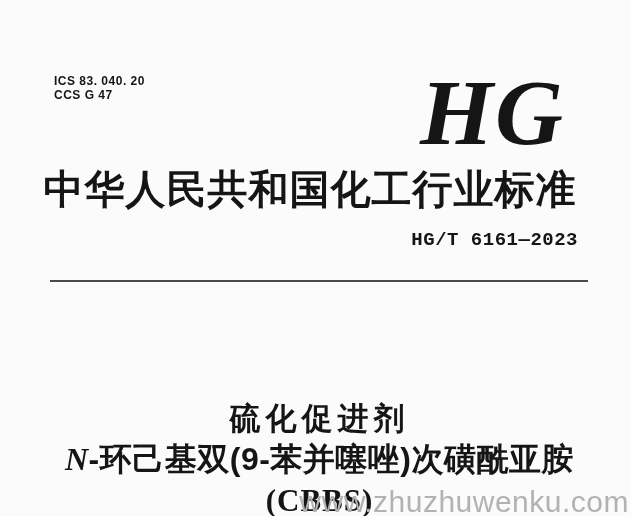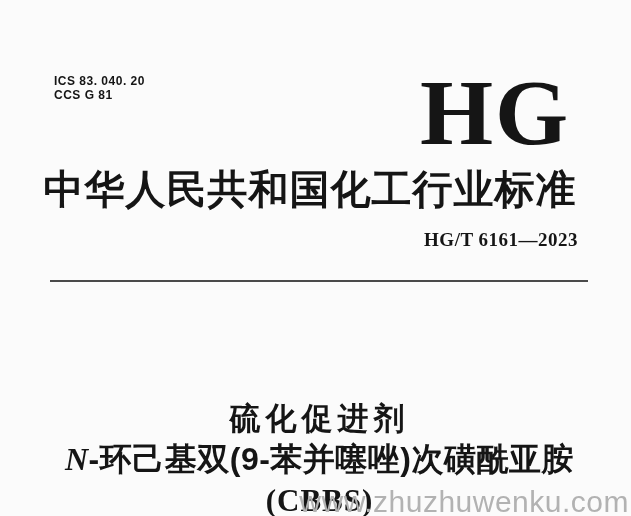--- a/index.html
+++ b/index.html
@@ -32,20 +32,21 @@
     position: absolute;
     left: 420px;
     top: 62px;
     width: 145px;
     text-align: right;
     font-family: "Liberation Serif", serif;
     font-weight: bold;
     font-size: 94px;
     line-height: 100px;
     letter-spacing: 2px;
+    font-style: italic;
   }
   
   .org-title {
     position: absolute;
     left: 40px;
     top: 166px;
     width: 540px;
     text-align: center;
     white-space: nowrap;
     font-family: "Liberation Serif", serif;
@@ -55,21 +56,21 @@
     letter-spacing: 1px;
   }
   
   .std-number {
     position: absolute;
     right: 53px;
     top: 229px;
     font-size: 19px;
     font-weight: bold;
     letter-spacing: 0.5px;
-    font-family: Liberation Serif, serif;
+    font-family: Liberation Mono, monospace;
   }
   
   .rule {
     position: absolute;
     left: 50px;
     top: 280px;
     width: 538px;
     height: 2px;
     background: #4a4a4a;
   }
@@ -118,21 +119,21 @@
     z-index: 5;
   }
 </style>
 </head>
 <body>
 
 <div class="page">
 
   <div class="ics-block">
     <div>ICS 83. 040. 20</div>
-    <div>CCS G 81</div>
+    <div>CCS G 47</div>
   </div>
 
   <div class="hg-logo">HG</div>
 
   <div class="org-title">中华人民共和国化工行业标准</div>
 
   <div class="std-number">HG/T 6161—2023</div>
 
   <div class="rule"></div>
 

